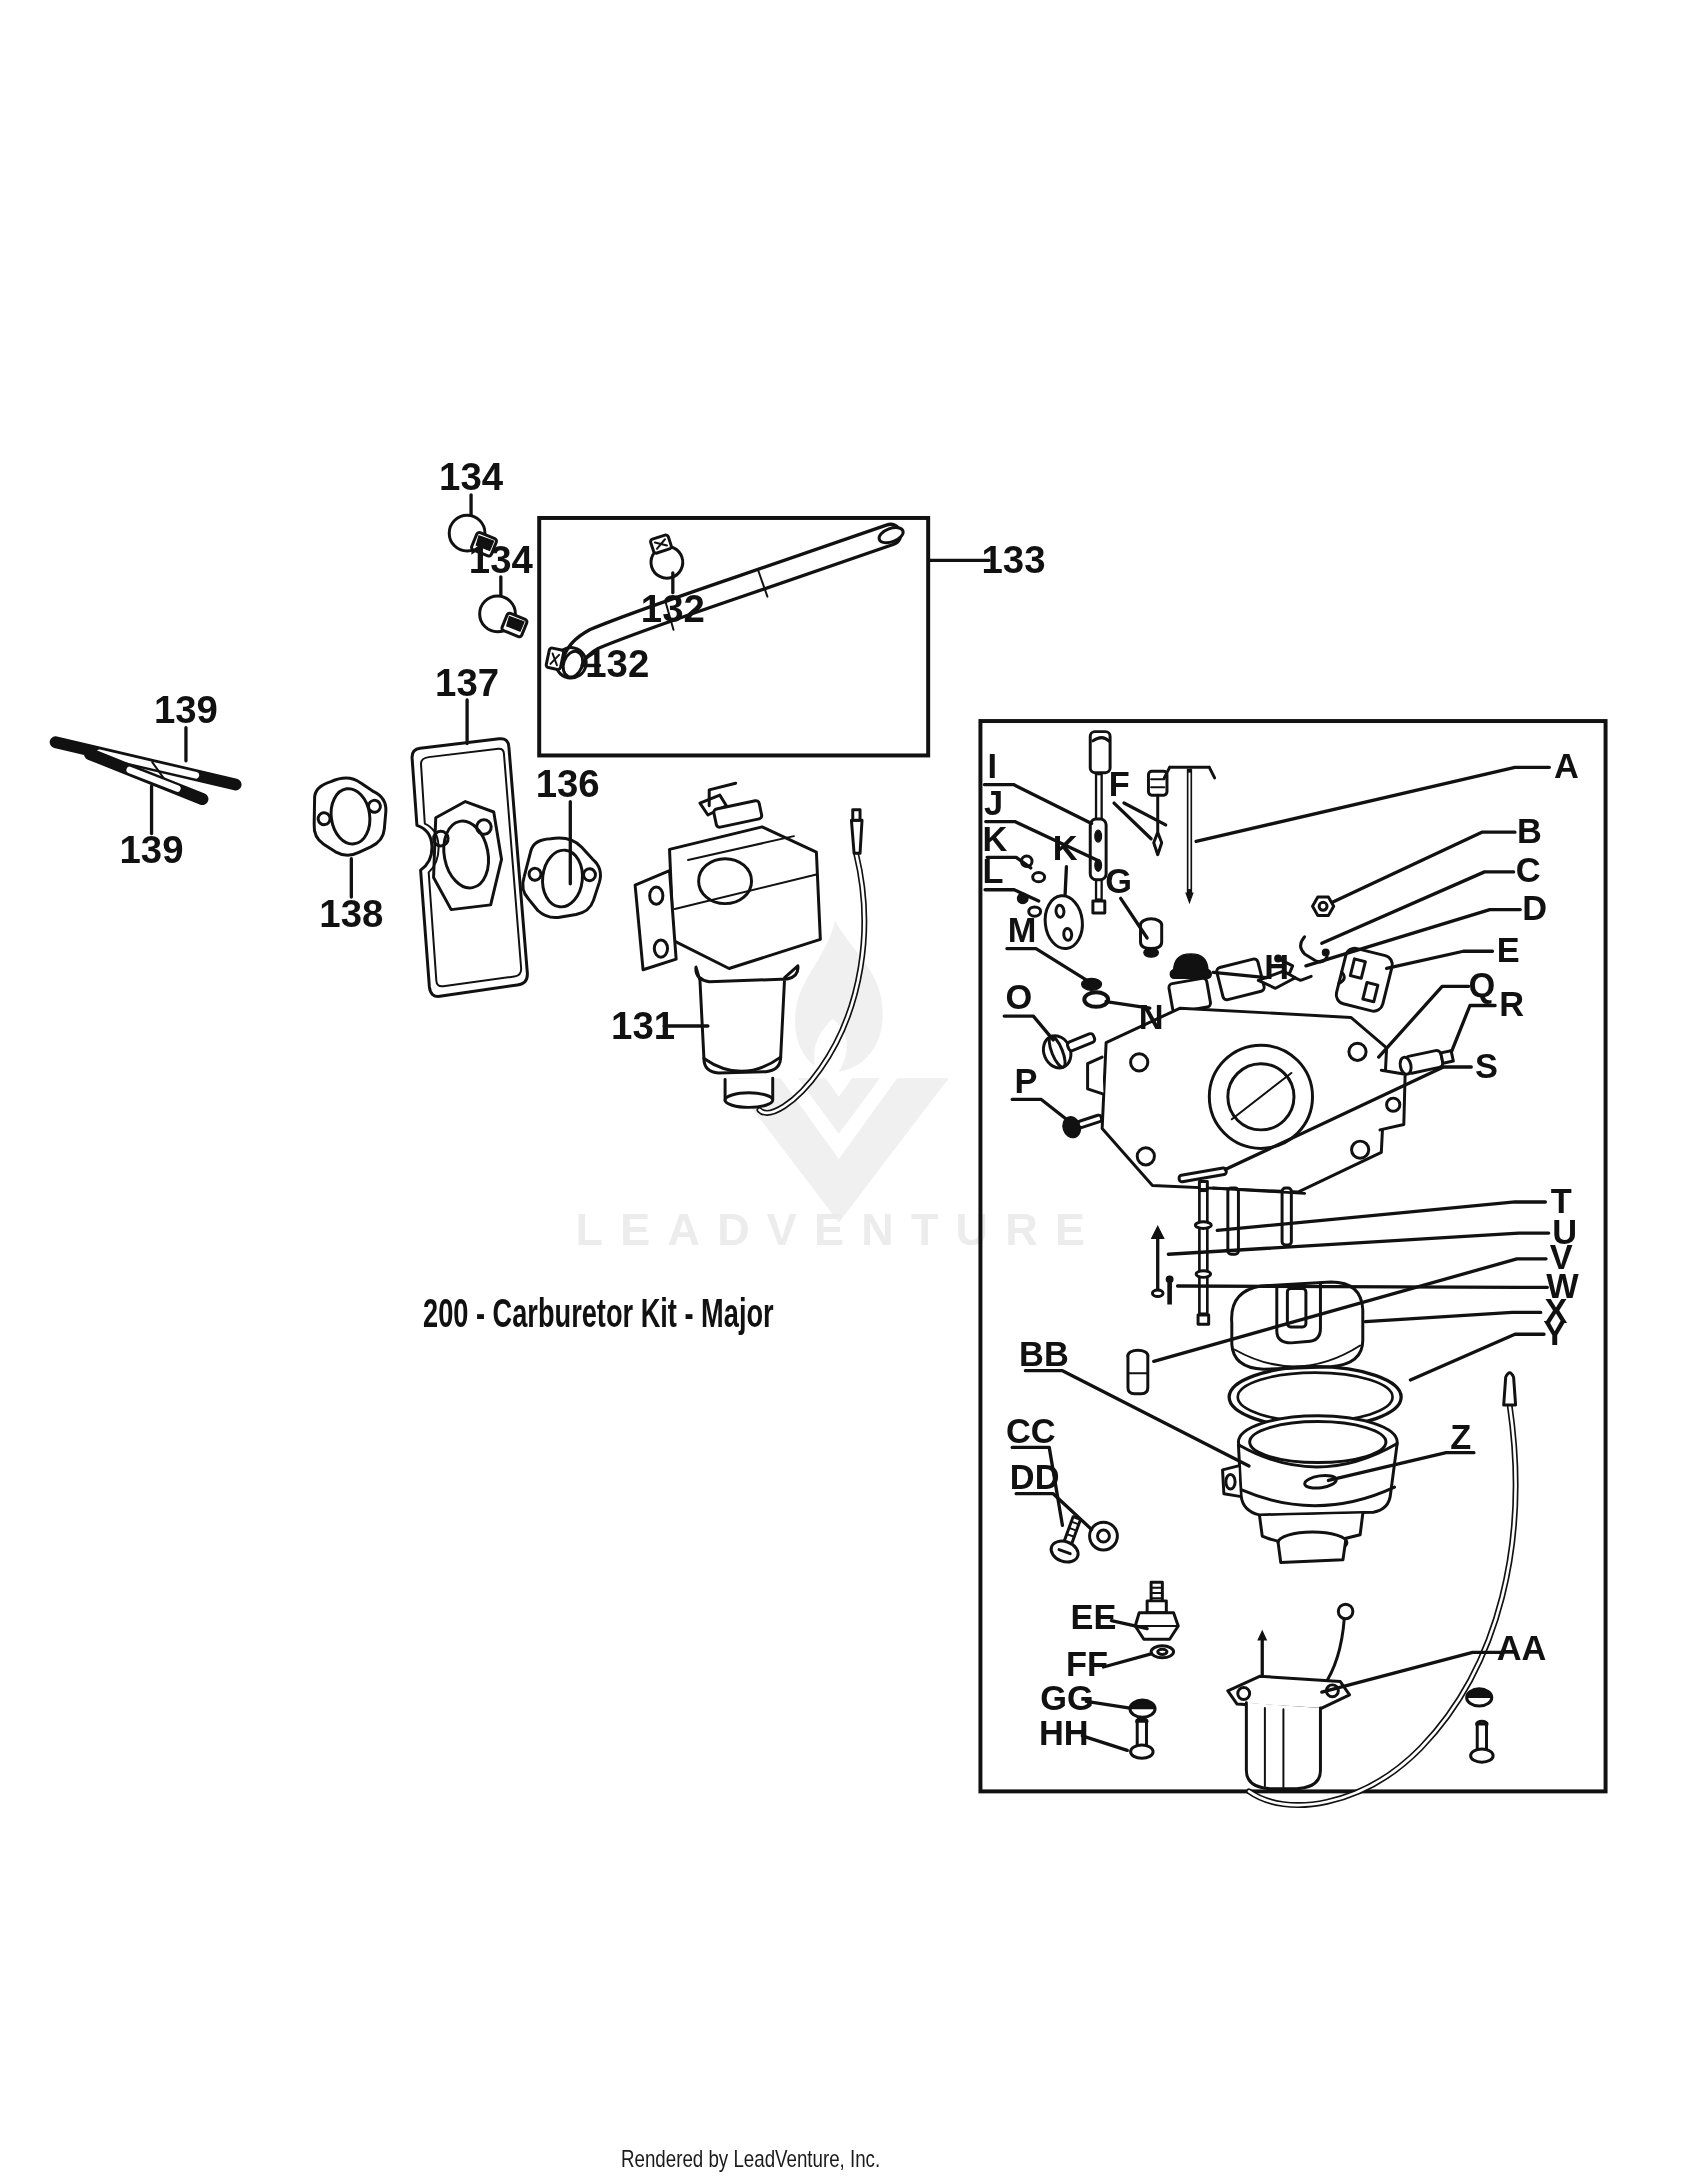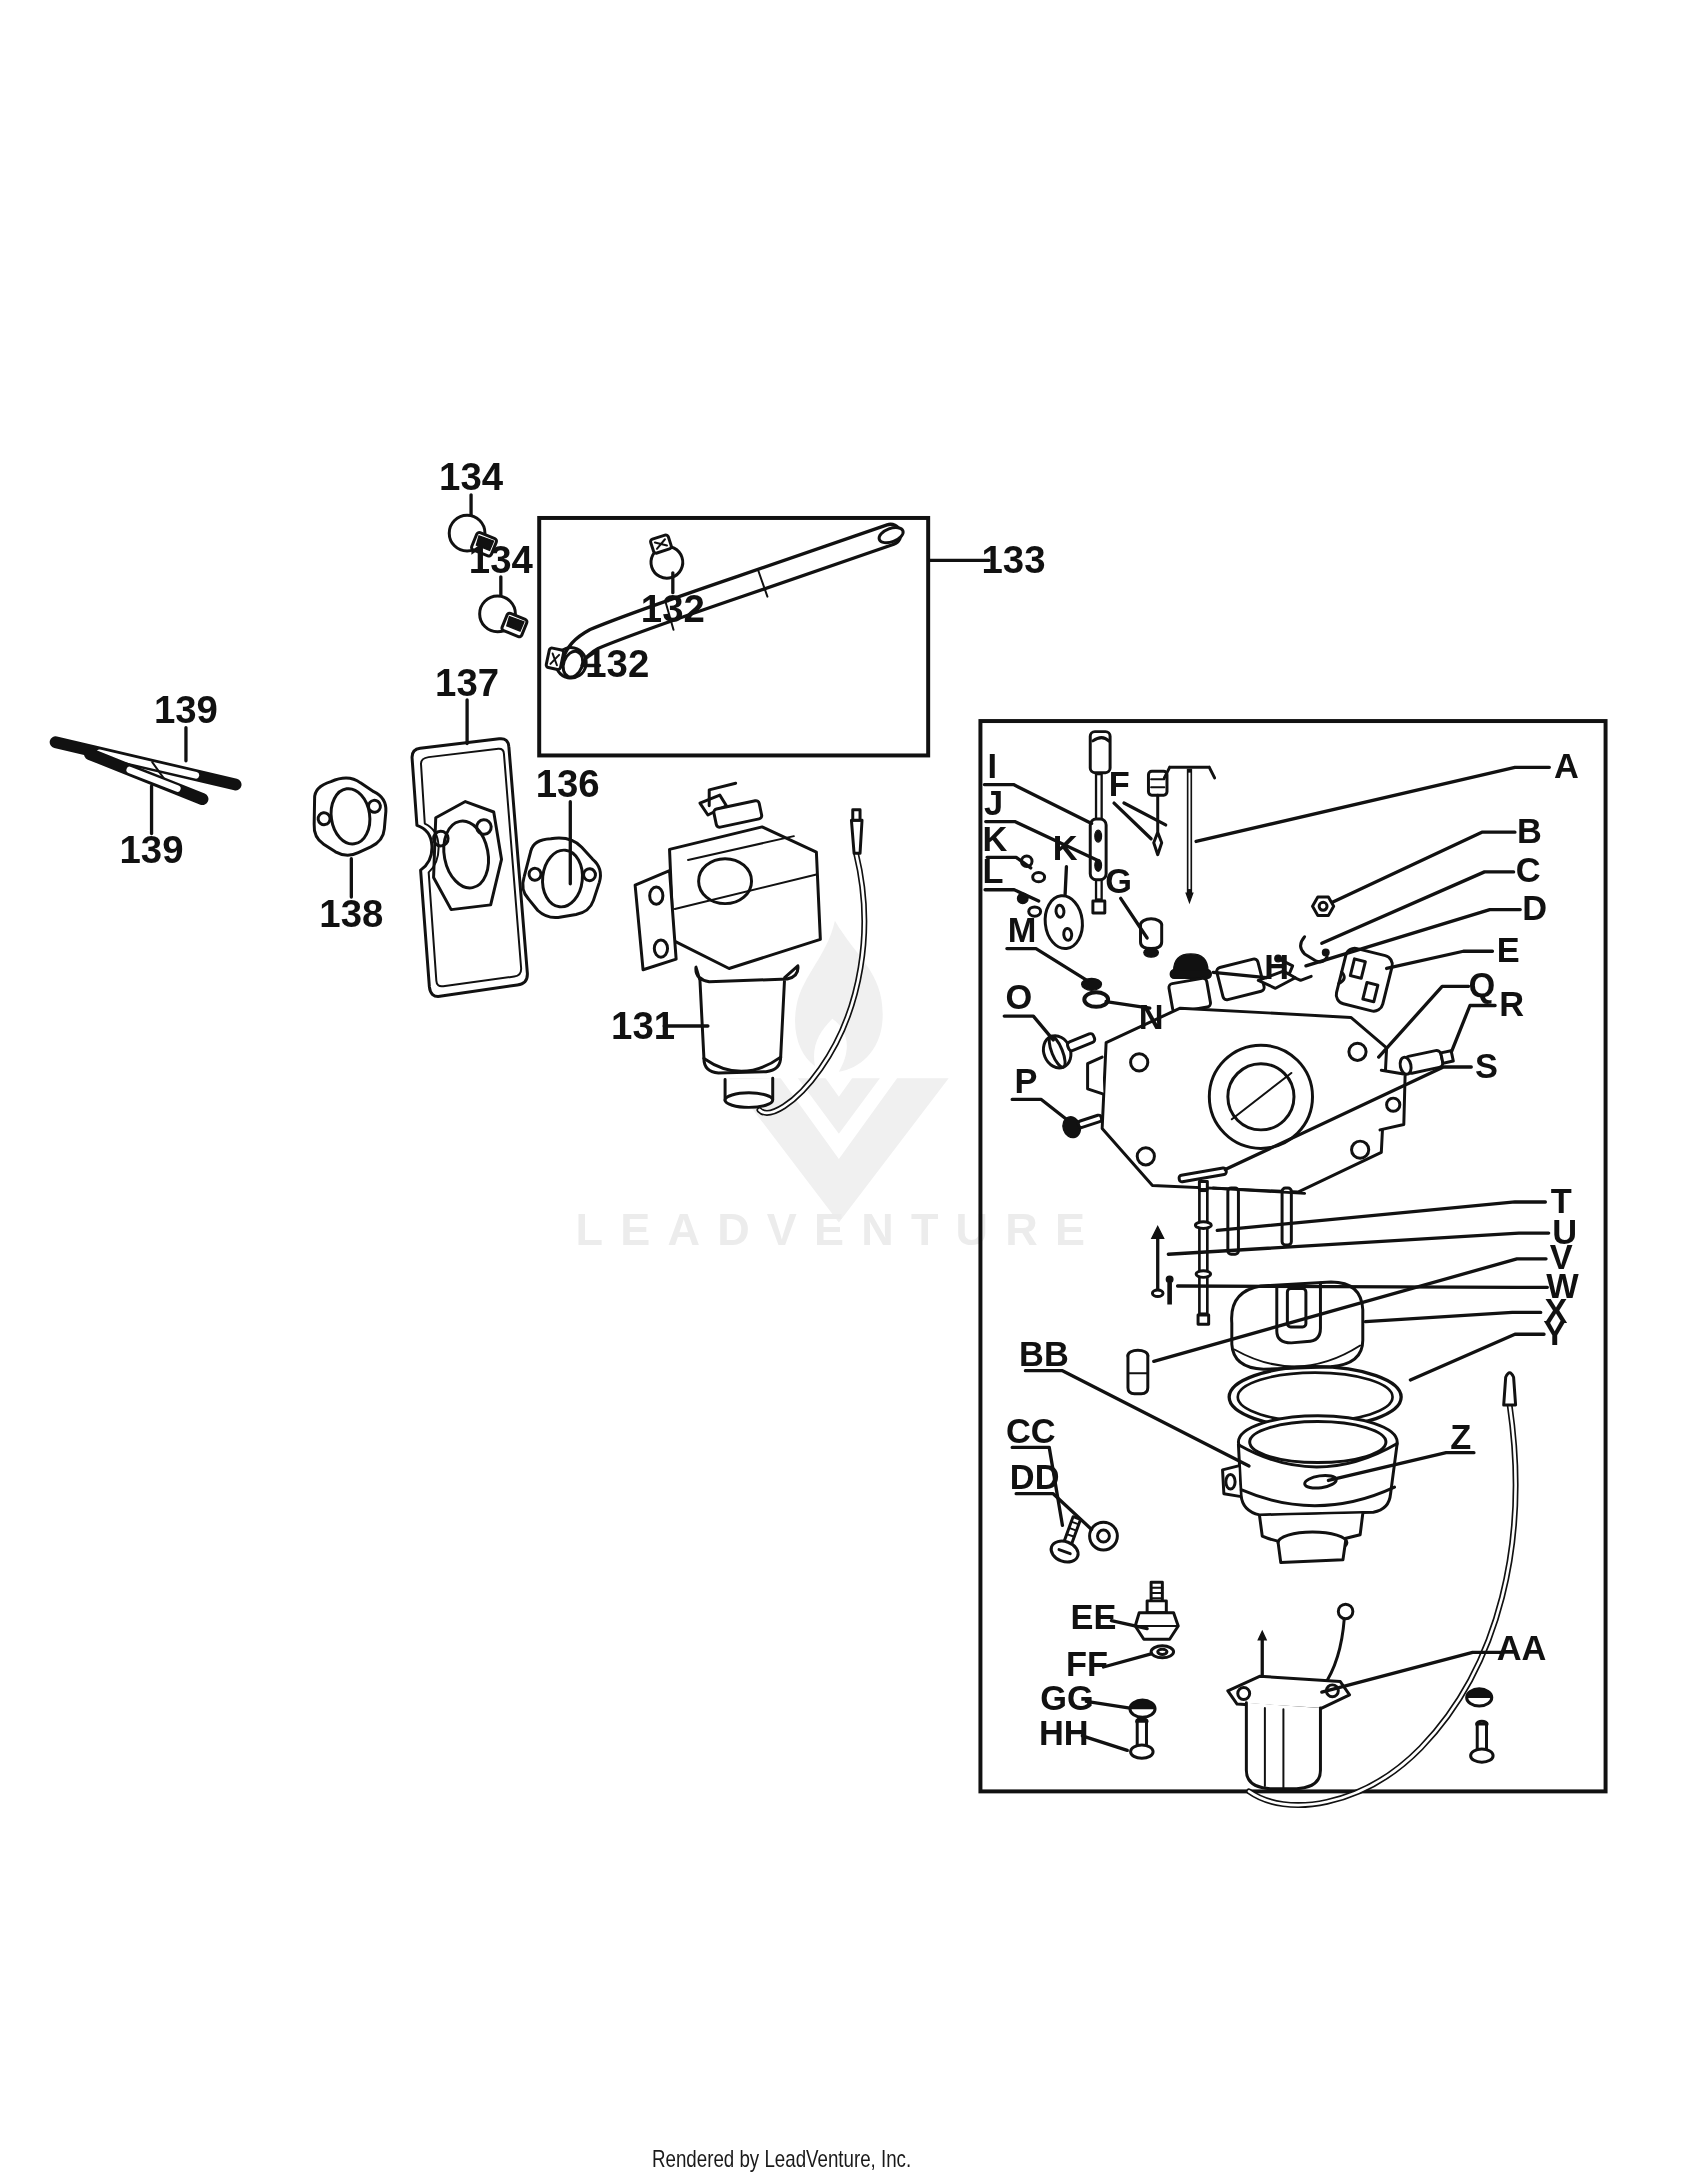--- a/index.html
+++ b/index.html
@@ -20,21 +20,21 @@
   .hose-i{stroke:#fff;stroke-width:26;fill:none;stroke-linecap:round;}
 
   .callout{font-family:"Liberation Sans",sans-serif;font-weight:bold;font-size:52px;fill:#111;}
   .callout.num{font-size:58px;}
   .wm-text{font-family:"Liberation Sans",sans-serif;font-weight:bold;font-size:68px;
            letter-spacing:26px;fill:#ececec;}
 
   #title-block{position:absolute;left:423px;top:1291px;white-space:nowrap;}
   #title-block .scale{display:inline-block;transform:scaleX(0.68);transform-origin:left top;
       font-weight:bold;font-size:40px;color:#111;}
-  #footer-block{position:absolute;left:621px;top:2145px;white-space:nowrap;margin-left:31px;}
+  #footer-block{position:absolute;left:621px;top:2145px;white-space:nowrap;}
   #footer-block .scale{display:inline-block;transform:scaleX(0.78);transform-origin:left top;
       font-weight:400;font-size:24px;color:#1a1a1a;}
 </style>
 </head>
 <body>
 
 <div id="page">
 
 <svg id="diagram-svg" width="1687" height="2183" viewBox="0 0 2550 3300">
 
@@ -469,19 +469,22 @@
         <text x="1558" y="2181" text-anchor="middle" class="callout">CC</text>
         <text x="1564" y="2251" text-anchor="middle" class="callout">DD</text>
         <text x="1653" y="2463" text-anchor="middle" class="callout">EE</text>
         <text x="1643" y="2533" text-anchor="middle" class="callout">FF</text>
         <text x="1613" y="2585" text-anchor="middle" class="callout">GG</text>
         <text x="1608" y="2638" text-anchor="middle" class="callout">HH</text>
         <text x="2300" y="2510" text-anchor="middle" class="callout">AA</text>
       </g>
 </svg>
 
+<div id="title-block">
+  <span class="scale">200 - Carburetor Kit - Major</span>
+</div>
 
 <div id="footer-block">
   <span class="scale">Rendered by LeadVenture, Inc.</span>
 </div>
 
 </div>
 
 
 </body></html>

